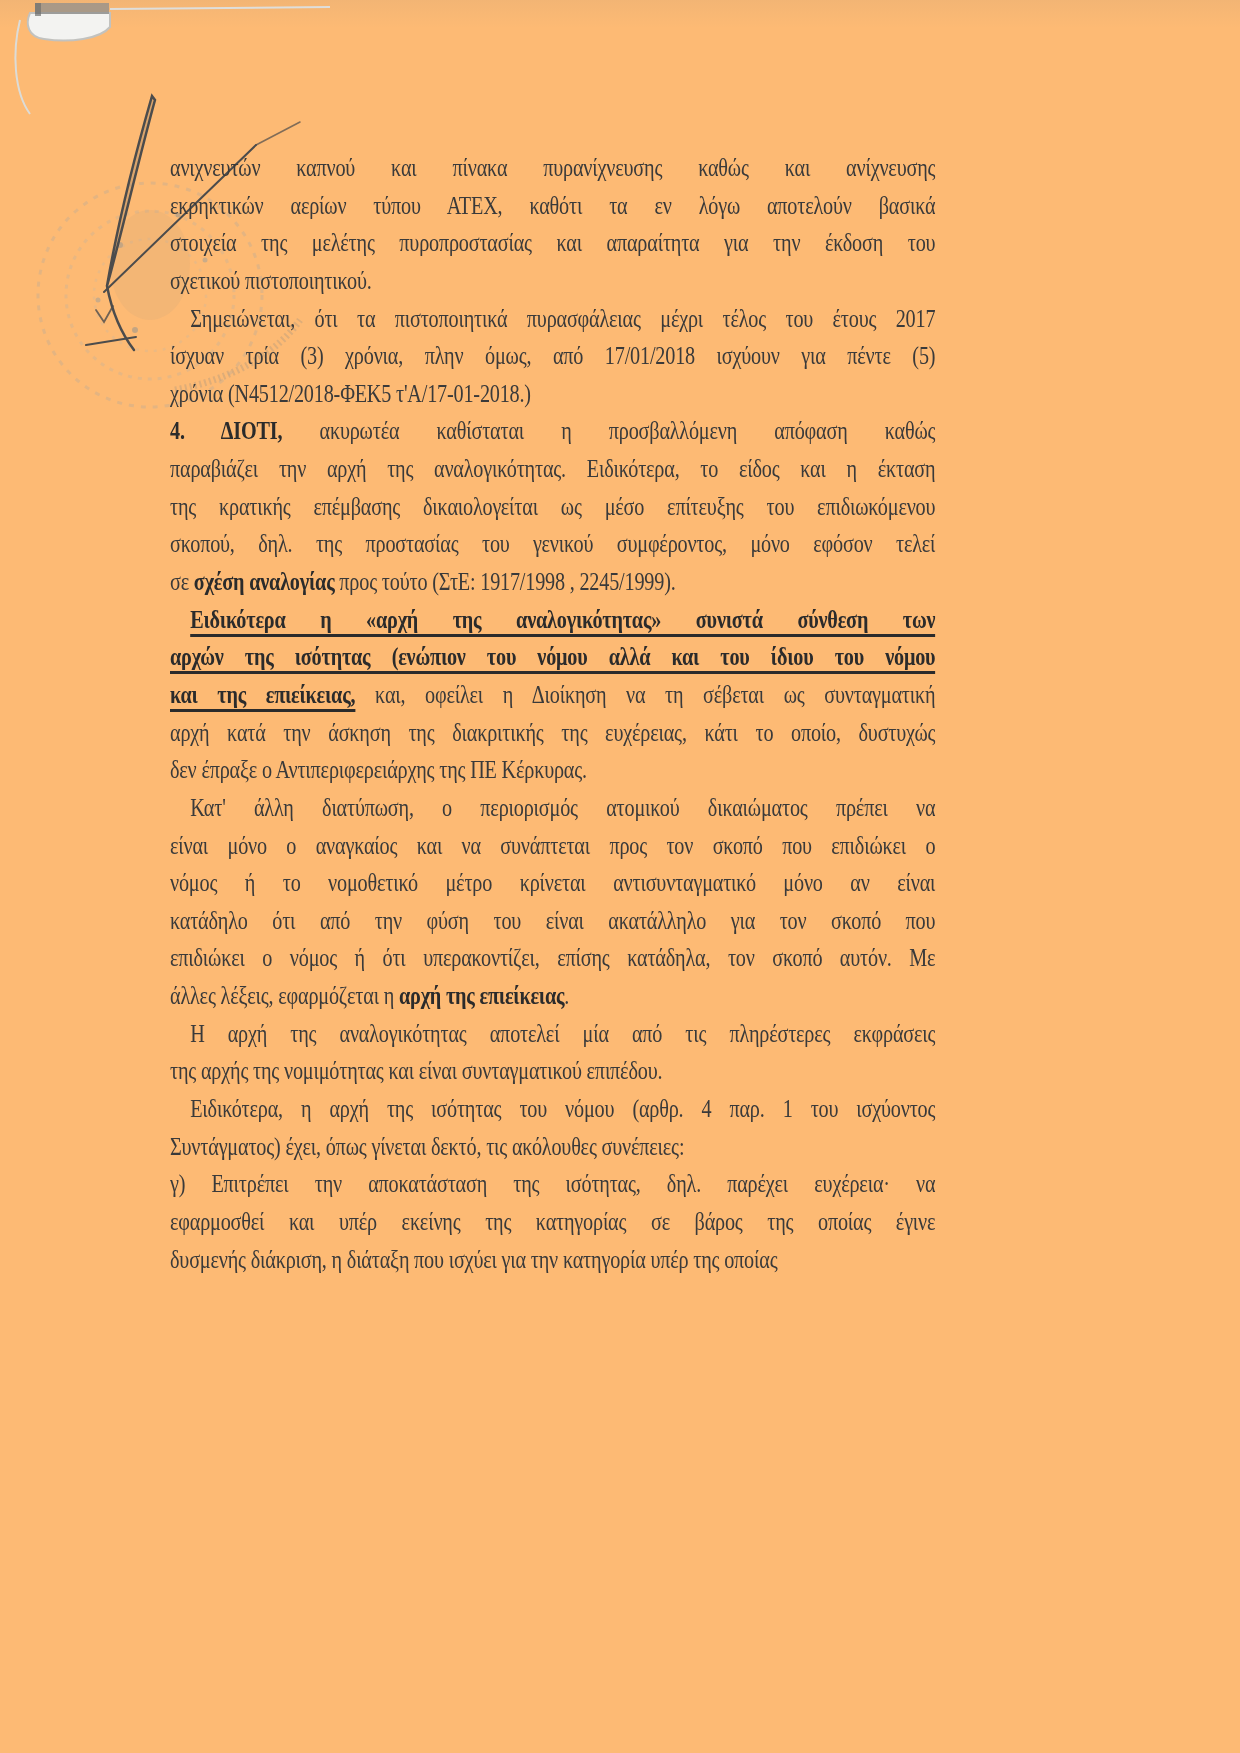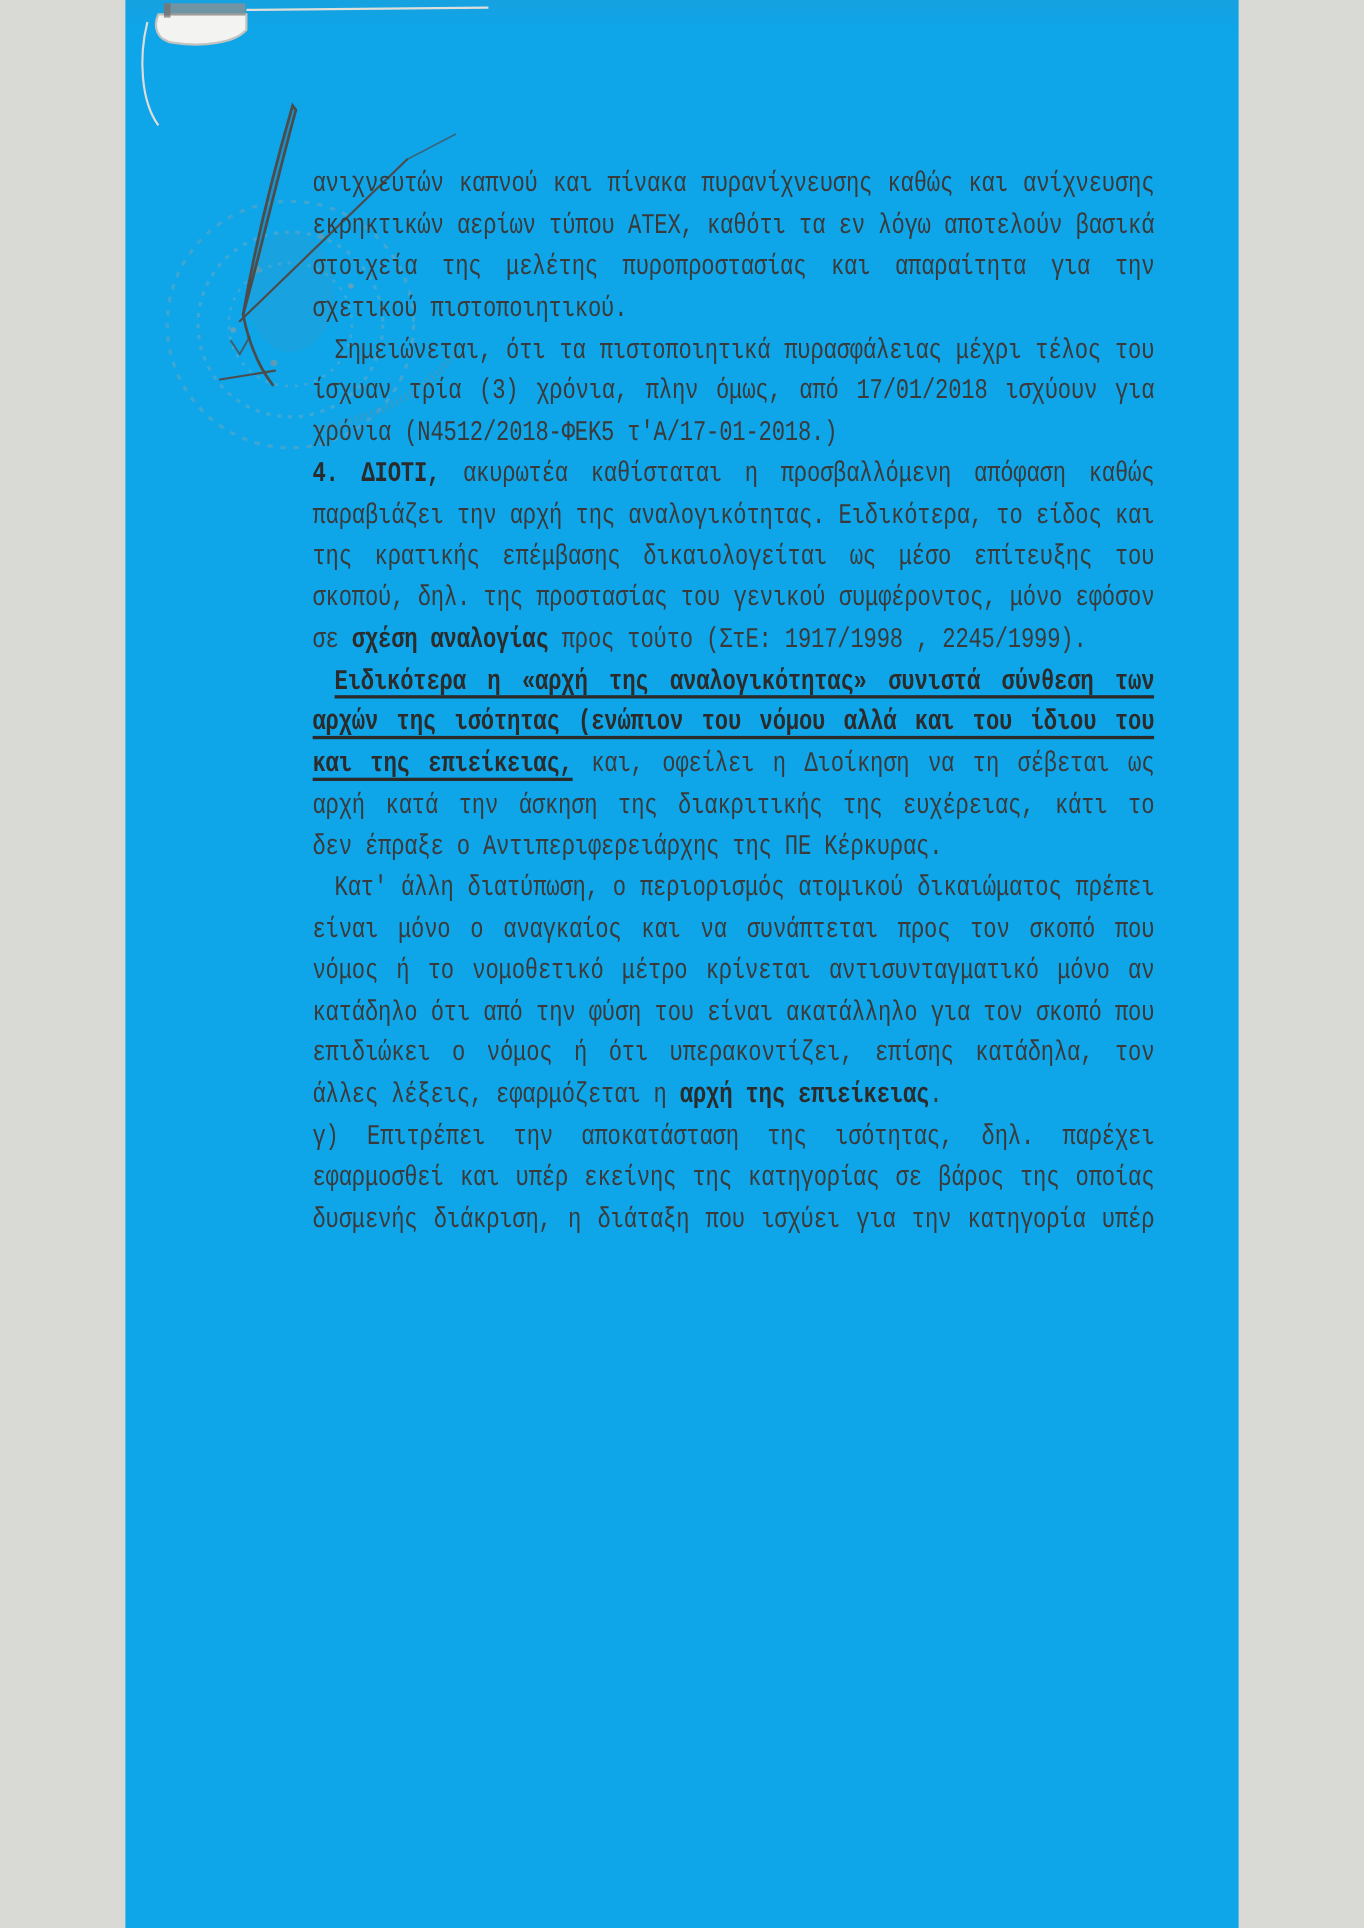--- a/index.html
+++ b/index.html
@@ -1,22 +1,22 @@
 <!DOCTYPE html>
 <html lang="el"><head>
 <meta charset="utf-8">
 <style>
   html,body{margin:0;padding:0;background:#d9d9d6;}
   .page{
     position:relative;
-    width:1012px;height:1753px;
+    width:1240px;height:1753px;
     margin:0 auto;
-    background:#0ea5e9;
+    background:#fdba74;
     overflow:hidden;
-    font-family:Liberation Mono, monospace;
+    font-family:Liberation Serif, serif;
     color:#3a3a3a;
   }
   
   .page::before{
     content:"";position:absolute;left:0;top:0;width:100%;height:28px;
     background:linear-gradient(180deg,rgba(120,120,118,0.08),rgba(120,120,118,0));
     pointer-events:none;
   }
   .text-block{
     position:absolute;left:170px;top:149px;width:985px;
@@ -102,19 +102,27 @@
       </div>
       <div class="para">
         <div class="line ind"><span>Κατ' άλλη διατύπωση, ο περιορισμός ατομικού δικαιώματος πρέπει να</span></div>
         <div class="line"><span>είναι μόνο ο αναγκαίος και να συνάπτεται προς τον σκοπό που επιδιώκει ο</span></div>
         <div class="line"><span>νόμος ή το νομοθετικό μέτρο κρίνεται αντισυνταγματικό μόνο αν είναι</span></div>
         <div class="line"><span>κατάδηλο ότι από την φύση του είναι ακατάλληλο για τον σκοπό που</span></div>
         <div class="line"><span>επιδιώκει ο νόμος ή ότι υπερακοντίζει, επίσης κατάδηλα, τον σκοπό αυτόν. Με</span></div>
         <div class="line last"><span>άλλες λέξεις, εφαρμόζεται η </span><span class="b">αρχή της επιείκειας</span><span>.</span></div>
       </div>
       <div class="para">
+        <div class="line ind"><span>Η αρχή της αναλογικότητας αποτελεί μία από τις πληρέστερες εκφράσεις</span></div>
+        <div class="line last"><span>της αρχής της νομιμότητας και είναι συνταγματικού επιπέδου.</span></div>
+      </div>
+      <div class="para">
+        <div class="line ind"><span>Ειδικότερα, η αρχή της ισότητας του νόμου (αρθρ. 4 παρ. 1 του ισχύοντος</span></div>
+        <div class="line last"><span>Συντάγματος) έχει, όπως γίνεται δεκτό, τις ακόλουθες συνέπειες:</span></div>
+      </div>
+      <div class="para">
         <div class="line"><span>γ) Επιτρέπει την αποκατάσταση της ισότητας, δηλ. παρέχει ευχέρεια· να</span></div>
         <div class="line"><span>εφαρμοσθεί και υπέρ εκείνης της κατηγορίας σε βάρος της οποίας έγινε</span></div>
         <div class="line last"><span>δυσμενής διάκριση, η διάταξη που ισχύει για την κατηγορία υπέρ της οποίας</span></div>
       </div>
     </div>
 
 </div>
 
 </body></html>

